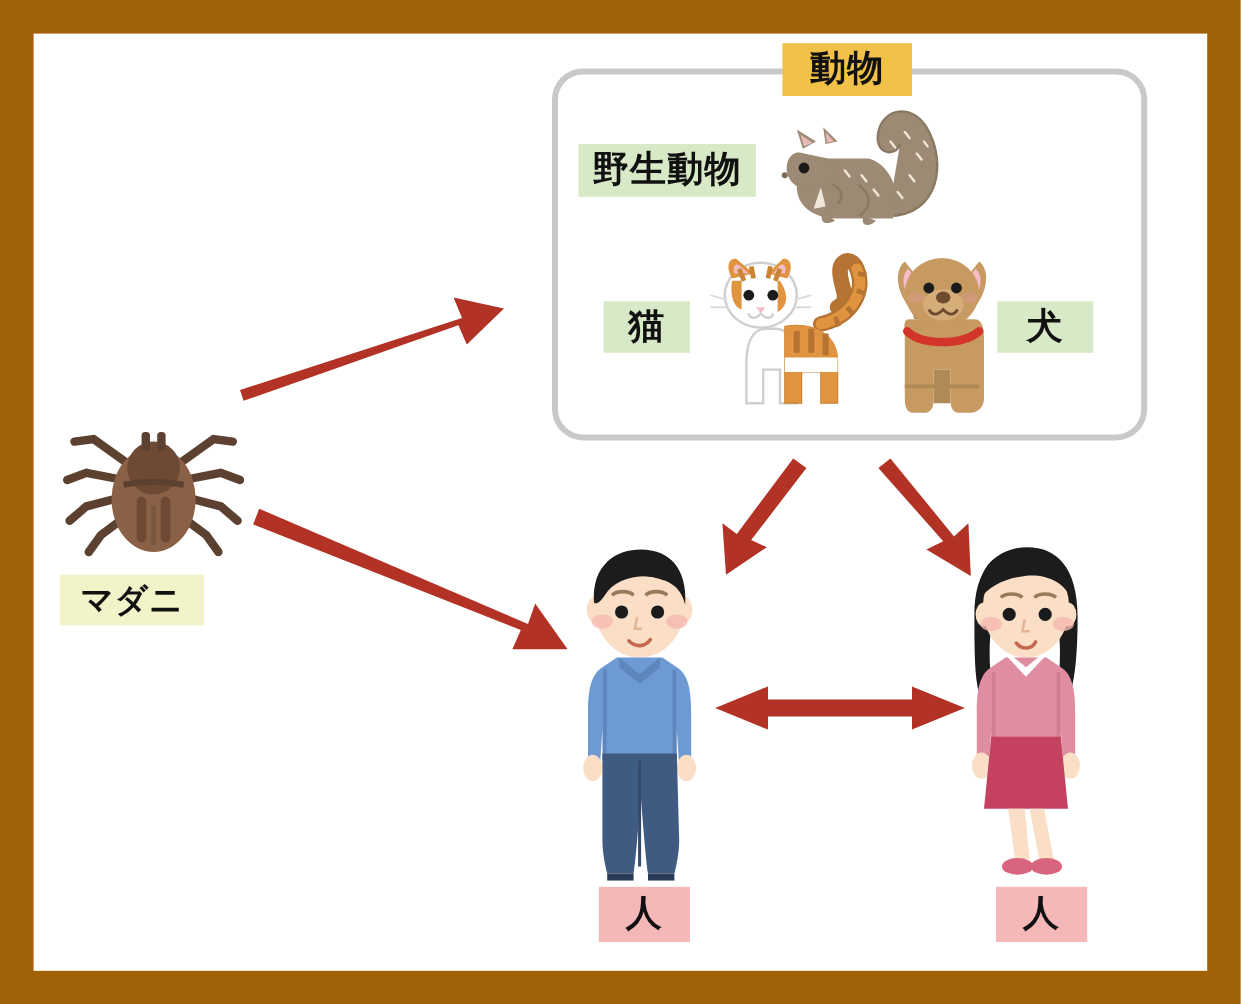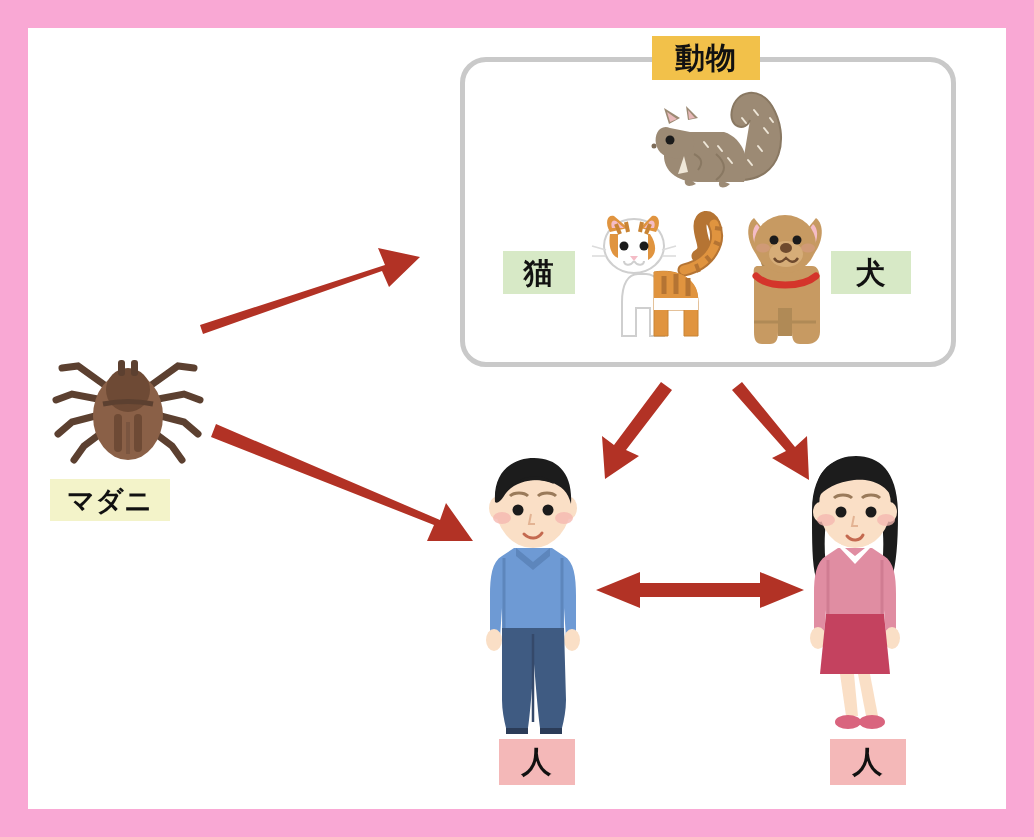--- a/index.html
+++ b/index.html
@@ -7,21 +7,21 @@
     padding: 0;
     background: #ffffff;
   }
   body {
     font-family: "DejaVu Sans", "Liberation Sans", sans-serif;
   }
   #canvas {
     position: relative;
     width: 1034px;
     height: 837px;
-    background: #f9a8d4;
+    background: #a16207;
     overflow: hidden;
   }
   #white-area {
     position: absolute;
     left: 28px;
     top: 28px;
     width: 978px;
     height: 781px;
     background: #ffffff;
   }
@@ -337,18 +337,19 @@
     <g>
       <path d="M742,382 L795,447 L807,436 L809,480 L772,458 L786,451 L732,390 Z" fill="#b23225"></path>
     </g>
 
     <g>
       <path d="M596,590 L640,572 L640,583 L760,583 L760,572 L804,590 L760,608 L760,597 L640,597 L640,608 Z" fill="#b23225"></path>
     </g>
   </svg>
 
   <div class="chip chip-animal">動物</div>
+  <div class="chip chip-wild">野生動物</div>
   <div class="chip chip-cat">猫</div>
   <div class="chip chip-dog">犬</div>
   <div class="chip chip-tick">マダニ</div>
   <div class="chip chip-person-1">人</div>
   <div class="chip chip-person-2">人</div>
 </div>
 
 </body></html>

